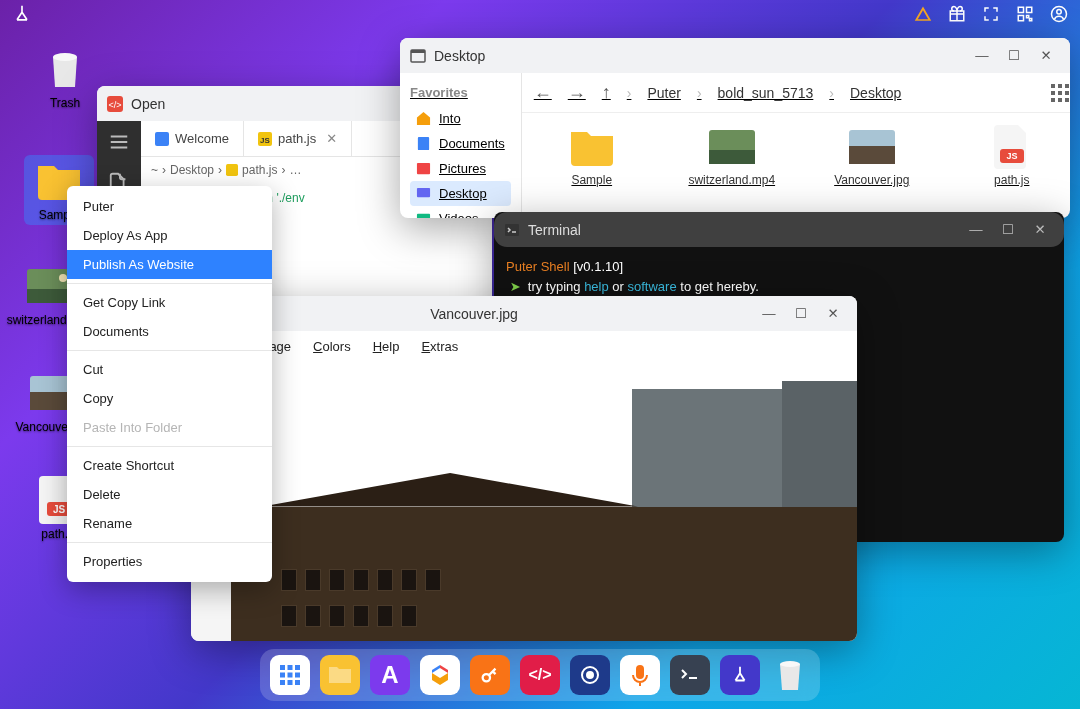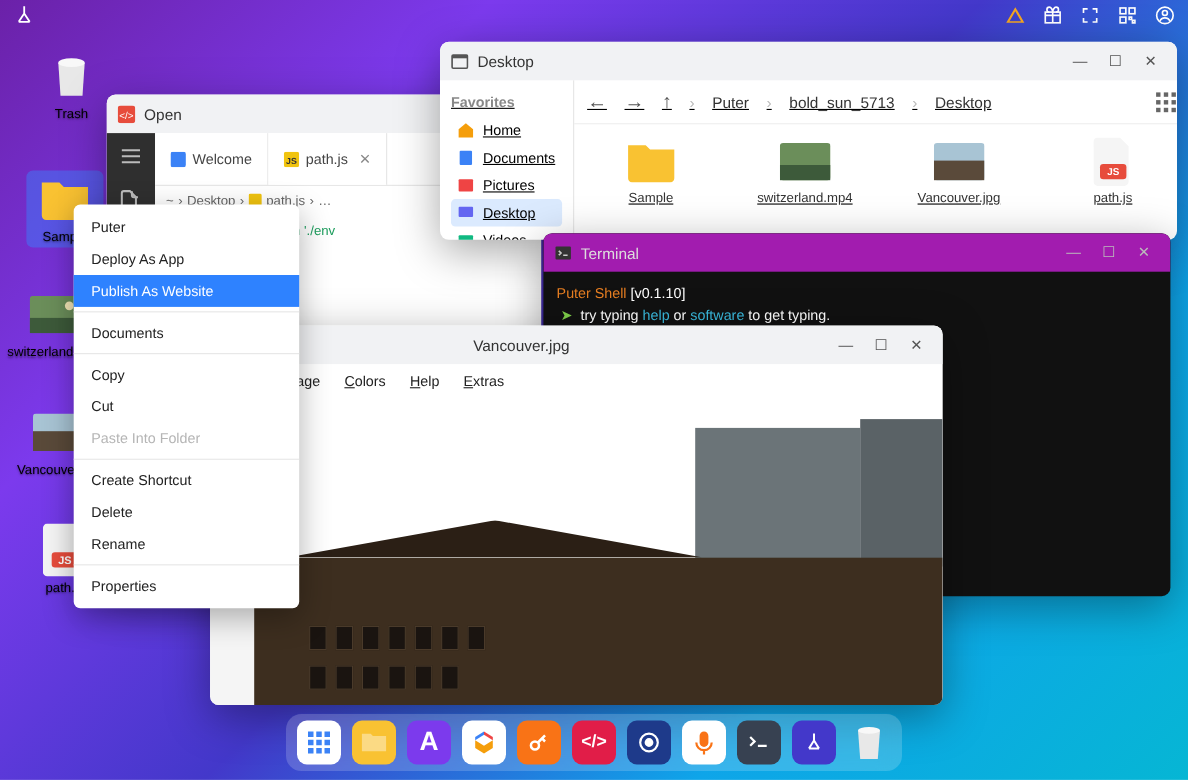--- a/index.html
+++ b/index.html
@@ -12,33 +12,33 @@
 
 
 .desktop-icon { position:absolute; width:70px; display:flex; flex-direction:column; align-items:center; gap:4px; color:#000000; font-size:12px; text-align:center; cursor:pointer;justify-content:space-between; }
 .desktop-icon .ico { width:46px; height:46px; display:flex; align-items:center; justify-content:center; }
 .desktop-icon.selected { background:rgba(56,132,255,0.45); border-radius:6px; padding:3px 0; }
 .desktop-icon .lbl { text-shadow:0 1px 2px rgba(0,0,0,.5); }
 
 
 .win { position:absolute; background:#fff; border-radius:8px; box-shadow:0 10px 40px rgba(0,0,0,.35); overflow:hidden; }
 .titlebar { height:35px; background:#f1f2f4; display:flex; align-items:center; padding:0 10px; color:#333; font-size:14px; gap:8px; }
-.titlebar.dark { background:#a21caf; color:#ddd; }
+.titlebar.dark { background:#404040; color:#ddd;border-radius:13px; }
 .titlebar .ttl-icon { width:16px; height:16px; }
 .winctrls { margin-left:auto; display:flex; gap:4px; }
 .winctrls button { width:28px; height:22px; background:transparent; border:none; cursor:pointer; display:flex; align-items:center; justify-content:center; color:#555; }
 .winctrls.dark button { color:#bbb; }
 
 
 .code-win { left:97px; top:86px; width:395px; height:450px; }
 .code-body { display:flex; height:calc(100% - 35px); }
 .code-sidebar { width:44px; background:#2f2f2f; display:flex; flex-direction:column; align-items:center; padding-top:10px; gap:18px; }
 .code-sidebar .sideico { width:22px; height:22px; color:#bbb; cursor:pointer; }
 .code-main { flex:1; background:#fff; display:flex; flex-direction:column; font-size:13px; }
-.code-tabs { height:48px; display:flex; border-bottom:1px solid #e5e5e5; }
+.code-tabs { height:36px; display:flex; border-bottom:1px solid #e5e5e5; }
 .code-tab { padding:0 14px; display:flex; align-items:center; gap:6px; border-right:1px solid #e5e5e5; font-size:13px; color:#444; cursor:pointer; }
 .code-tab.act { background:#fff; }
 .code-tab .x { color:#888; margin-left:4px; }
 .code-crumbs { height:26px; display:flex; align-items:center; padding:0 10px; font-size:12px; color:#666; gap:4px; }
 .code-text { flex:1; padding:6px 10px; font-family:Menlo,Consolas,monospace; font-size:12px; line-height:1.65; white-space:pre; color:#333; overflow:hidden; }
 .code-text .ln { color:#aaa; margin-right:12px; }
 .code-text .cmt { color:#1e9e5e; }
 
 
 .ctx { position:absolute; left:67px; top:186px; width:205px; background:#fff; border-radius:6px; box-shadow:0 8px 28px rgba(0,0,0,.3); padding:6px 0; font-size:13px; color:#222; }
@@ -242,21 +242,21 @@
       <button>✕</button>
     </div>
   </div>
   <div class="fm-body">
     <div class="fm-sidebar">
       <div class="fm-favhdr">Favorites</div>
       <div class="fm-side-item">
           <svg viewBox="0 0 16 16" fill="#f59e0b">
             <path d="M8 1l7 6v8H1V7z"></path>
           </svg>
-          <span>Home</span>
+          <span>Into</span>
         </div>
       <div class="fm-side-item">
           <svg viewBox="0 0 16 16" fill="#3b82f6">
             <rect x="2" y="1" width="12" height="14" rx="1"></rect>
           </svg>
           <span>Documents</span>
         </div>
       <div class="fm-side-item">
           <svg viewBox="0 0 16 16" fill="#ef4444">
             <rect x="1" y="2" width="14" height="12" rx="1"></rect>
@@ -349,21 +349,21 @@
       </svg>
     <span>Terminal</span>
     <div class="winctrls dark">
       <button>—</button>
       <button>☐</button>
       <button>✕</button>
     </div>
   </div>
   <div class="term-body">
     <div><span class="org">Puter Shell</span> <span>[v0.1.10]</span></div>
-    <div>&nbsp;<span class="grn">➤</span>&nbsp;&nbsp;<span>try typing</span> <span class="cyn">help</span> <span>or</span> <span class="cyn">software</span> <span>to get typing.</span></div>
+    <div>&nbsp;<span class="grn">➤</span>&nbsp;&nbsp;<span>try typing</span> <span class="cyn">help</span> <span>or</span> <span class="cyn">software</span> <span>to get hereby.</span></div>
     <div style="margin-top:14px"><span class="prompt">$</span> <span>ls</span></div>
     <div style="margin-top:90px"><span class="prompt">$</span> <span class="cursor"></span></div>
   </div>
 </div>
 
 <div class="win img-win">
   <div class="titlebar">
     <span style="flex:1;text-align:center">Vancouver.jpg</span>
     <div class="winctrls">
       <button>—</button>
@@ -409,24 +409,25 @@
         </div>
     </div>
   </div>
 </div>
 
 <div class="ctx" id="ctx">
     <div class="item">Puter</div>
     <div class="item">Deploy As App</div>
     <div class="item sel">Publish As Website</div>
     <div class="sep"></div>
+    <div class="item">Get Copy Link</div>
     <div class="item">Documents</div>
     <div class="sep"></div>
+    <div class="item">Cut</div>
     <div class="item">Copy</div>
-    <div class="item">Cut</div>
     <div class="item dis">Paste Into Folder</div>
     <div class="sep"></div>
     <div class="item">Create Shortcut</div>
     <div class="item">Delete</div>
     <div class="item">Rename</div>
     <div class="sep"></div>
     <div class="item">Properties</div>
   </div>
 
 <div class="dock">

